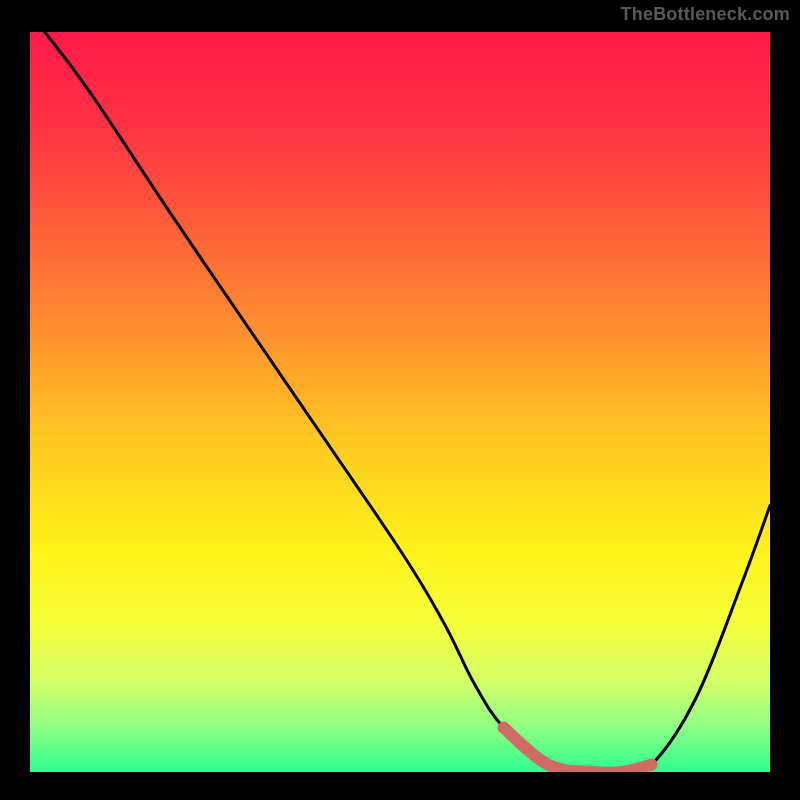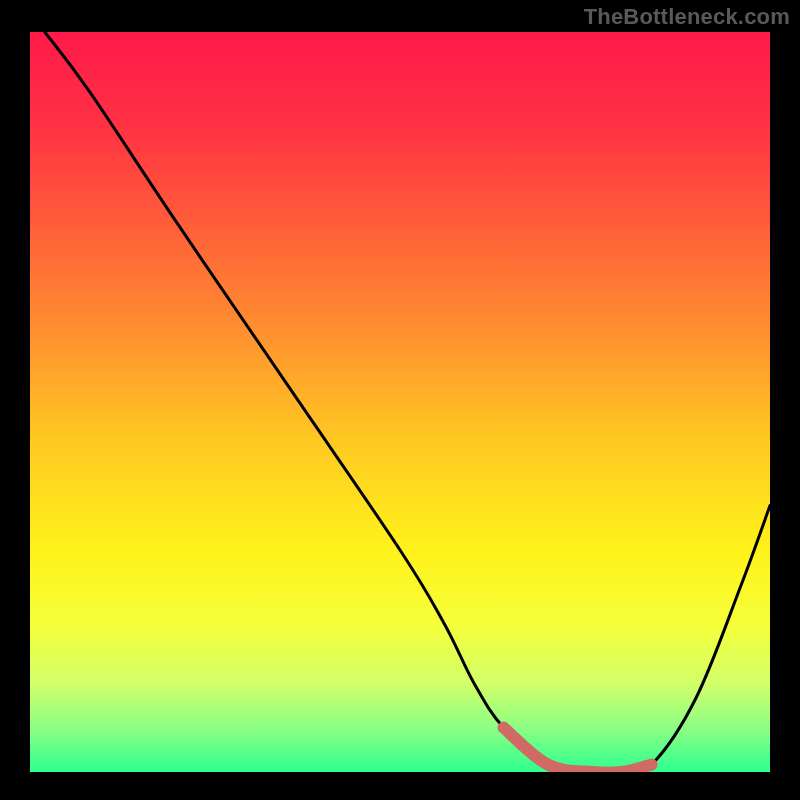--- a/index.html
+++ b/index.html
@@ -14,21 +14,21 @@
   .frame {
     position: relative;
     width: 800px;
     height: 800px;
     background: #000;
   }
   .watermark {
     position: absolute;
     top: 4px;
     right: 10px;
-    font-size: 22px;
+    font-size: 18px;
     font-weight: 600;
     color: #595959;
     letter-spacing: 0.2px;
     z-index: 50;
   }
   .plot-area {
     position: absolute;
     left: 30px;
     top: 32px;
     width: 740px;

